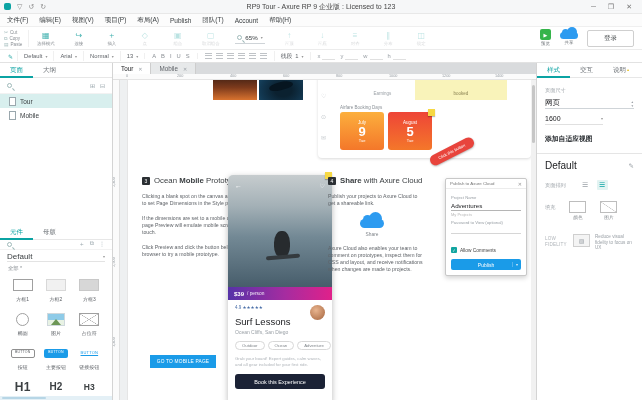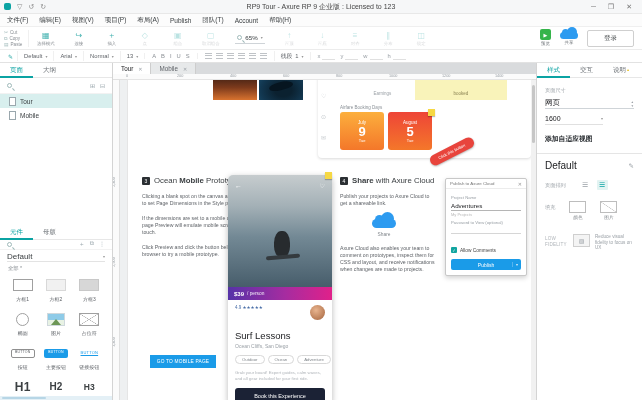--- a/index.html
+++ b/index.html
@@ -126,21 +126,21 @@
   .t-day{font-size:13px;font-weight:bold;line-height:13px}
   .t-dow{font-size:4px;line-height:5px}
   .note{width:7px;height:7px;background:#f6d844;box-shadow:0 1px 1px rgba(0,0,0,.25);display:none}
   .note.show{display:block;position:absolute;top:-3px;right:-3px}
   .note.abs{display:block;position:absolute}
 
   .ribbon{left:300px;top:66px;transform:rotate(-27deg);background:#e8443c;color:#fff;font-size:4.2px;padding:3px 9px;border-radius:7px;box-shadow:0 1px 2px rgba(0,0,0,.3);white-space:nowrap}
 
   .sect{width:112px}
   .s3{left:14px;top:96px}
-  .s4{left:212px;top:96px;width:98px}
+  .s4{left:200px;top:96px;width:98px}
   .shead{display:flex;gap:4px;align-items:center}
   .badge{width:8px;height:8px;background:#2b2f33;color:#fff;font-size:5px;display:flex;align-items:center;justify-content:center;border-radius:1px;flex:none}
   .stitle{font-size:7.8px;color:#3c4043;white-space:nowrap}
   .sect p{font-size:5.2px;line-height:7px;color:#5f6368;margin-top:8px}
   .gobtn{left:22px;top:275px;width:66px;height:13px;background:#1a9be8;color:#fff;font-size:4.8px;display:flex;align-items:center;justify-content:center;letter-spacing:.2px}
   .cloudwrap{display:flex;flex-direction:column;align-items:center;width:60px;margin:12px 0 0 14px}
   .bigcloud{width:24px;height:9px;background:#2d9bf0;border-radius:8px;position:relative}
   .bigcloud::before{content:"";position:absolute;left:3px;top:-4px;width:9px;height:9px;border-radius:50%;background:#2d9bf0}
   .bigcloud::after{content:"";position:absolute;left:9px;top:-7px;width:13px;height:13px;border-radius:50%;background:#2d9bf0}
   .sharelab{font-size:4.8px;color:#80868b;margin-top:4px}
@@ -149,21 +149,21 @@
   .pphoto{height:112px;position:relative;background:linear-gradient(180deg,#c6ccce 0%,#a3b0b6 28%,#738995 55%,#475d6b 100%)}
   .pback{position:absolute;left:7px;top:7px;color:#fff;font-size:7px}
   .pheart{position:absolute;right:7px;top:7px;color:#fff;font-size:6px}
   .surfer{position:absolute;left:46px;top:56px;width:16px;height:26px;background:#272b2e;border-radius:45% 45% 40% 40%}
   .board{position:absolute;left:38px;top:80px;width:34px;height:4px;background:#343a3e;border-radius:2px;transform:rotate(-5deg)}
   .pricebar{height:13px;background:linear-gradient(90deg,#5633a8,#a62ca0 55%,#e0218a);color:#fff;display:flex;align-items:center;gap:3px;padding:0 6px}
   .price-a{font-size:6px;font-weight:bold}
   .price-b{font-size:4.8px;opacity:.9}
   .pcard{position:relative;padding:5px 7px}
   .rating{font-size:4.5px;color:#4a6fa8}
-  .ptitle{font-size:9.5px;color:#202124;margin-top:20px}
+  .ptitle{font-size:9.5px;color:#202124;margin-top:6px}
   .psub{font-size:5px;color:#9aa0a6;margin-top:2px}
   .avatar{position:absolute;right:7px;top:5px;width:15px;height:15px;border-radius:50%;background:radial-gradient(circle at 40% 35%,#e8b48e,#b97c55 70%,#7a4a2e)}
   .chips{display:flex;gap:3px;margin-top:6px}
   .chip{border:1px solid #d8d8d8;border-radius:6px;padding:1px 6px;font-size:4.3px;color:#80868b;white-space:nowrap}
   .pdesc{font-size:4.3px;line-height:5.6px;color:#b0b5ba;margin-top:6px}
   .cta{margin-top:7px;height:15px;background:#1b2235;border-radius:3px;color:#fff;font-size:5.5px;display:flex;align-items:center;justify-content:center}
 
   .dialog{left:317px;top:98px;width:82px;background:#fff;border:1px solid #c8c8c8;border-radius:2px;box-shadow:0 2px 5px rgba(0,0,0,.18)}
   .dhead{height:10px;border-bottom:1px solid #ececec;display:flex;align-items:center;padding:0 4px;font-size:4.4px;color:#777}
   .dclose{margin-left:auto;color:#999;font-size:5px}

